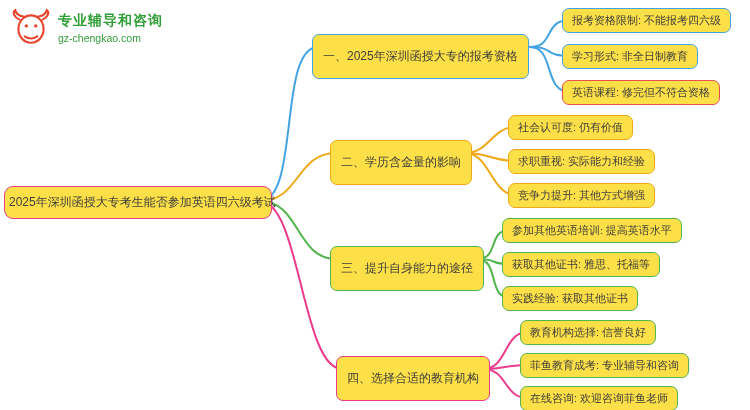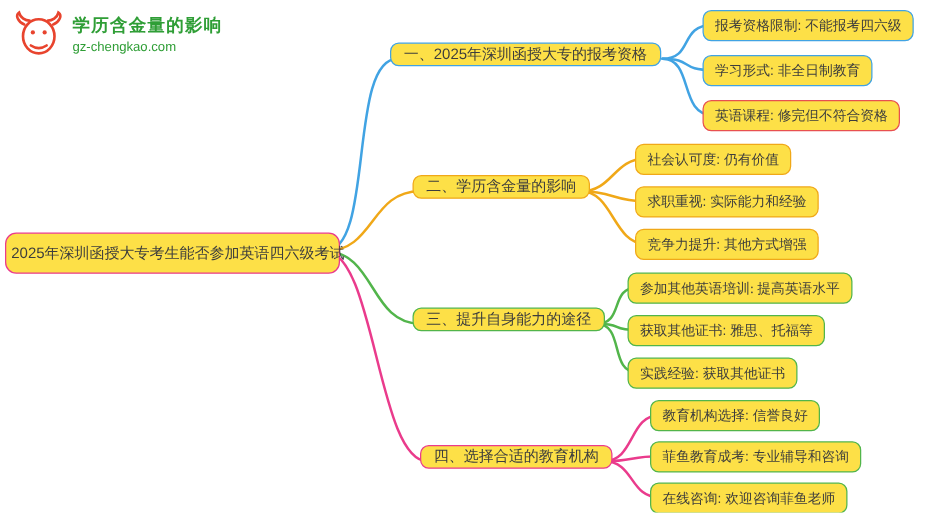--- a/index.html
+++ b/index.html
@@ -5,21 +5,21 @@
   html,body{margin:0;padding:0;}
   body{font-family:"Liberation Sans","DejaVu Sans",sans-serif;background:#fff;}
   .canvas{position:relative;width:750px;height:410px;background:#ffffff;overflow:hidden;}
   svg.wires{position:absolute;left:0;top:0;width:750px;height:410px;z-index:1;}
   svg.wires path{fill:none;stroke-width:2;stroke-linecap:round;}
 
   .node{position:absolute;z-index:2;background:#fde047;border:1.5px solid #999;border-radius:7px;
         color:#3d3d3d;white-space:nowrap;box-sizing:border-box;}
   .root{left:4px;top:186px;width:268px;padding:7px 4px;font-size:12px;text-align:left;
         border-radius:9px;}
-  .branch{padding:0 10px;font-size:12px;}
+  .branch{padding:13px 10px;font-size:12px;}
   .leaf{padding:4px 9px;font-size:11px;}
 
   .b1{left:312px;top:34px;}
   .b2{left:330px;top:140px;}
   .b3{left:330px;top:246px;}
   .b4{left:336px;top:356px;}
 
   .l1{left:562px;top:8px;}   .l2{left:562px;top:44px;}  .l3{left:562px;top:80px;}
   .l4{left:508px;top:115px;} .l5{left:508px;top:149px;} .l6{left:508px;top:183px;}
   .l7{left:502px;top:218px;font-family:Liberation Serif, serif;} .l8{left:502px;top:252px;} .l9{left:502px;top:286px;}
@@ -69,21 +69,21 @@
   <div class="logo">
     <svg class="logo-icon" viewBox="0 0 40 38">
       <path d="M9 11 C4 9 2 4 5 2 C6 6 10 8 13 8" fill="none" stroke="#e8442e" stroke-width="2" stroke-linecap="round"></path>
       <path d="M31 11 C36 9 38 4 35 2 C34 6 30 8 27 8" fill="none" stroke="#e8442e" stroke-width="2" stroke-linecap="round"></path>
       <ellipse cx="20" cy="20" rx="12" ry="13" fill="none" stroke="#e8442e" stroke-width="2"></ellipse>
       <circle cx="15.5" cy="17" r="1.6" fill="#e8442e"></circle>
       <circle cx="24.5" cy="17" r="1.6" fill="#e8442e"></circle>
       <path d="M14 27 Q20 31 26 27" fill="none" stroke="#e8442e" stroke-width="2" stroke-linecap="round"></path>
     </svg>
     <div class="logo-texts">
-      <span class="logo-title">学历含金量的影响</span>
+      <span class="logo-title">专业辅导和咨询</span>
       <span class="logo-sub">gz-chengkao.com</span>
     </div>
   </div>
 
   <div class="node root bd-pink">2025年深圳函授大专考生能否参加英语四六级考试</div>
 
   <div class="node branch b1 bd-blue">一、2025年深圳函授大专的报考资格</div>
   <div class="node branch b2 bd-orange">二、学历含金量的影响</div>
   <div class="node branch b3 bd-green">三、提升自身能力的途径</div>
   <div class="node branch b4 bd-pink">四、选择合适的教育机构</div>

